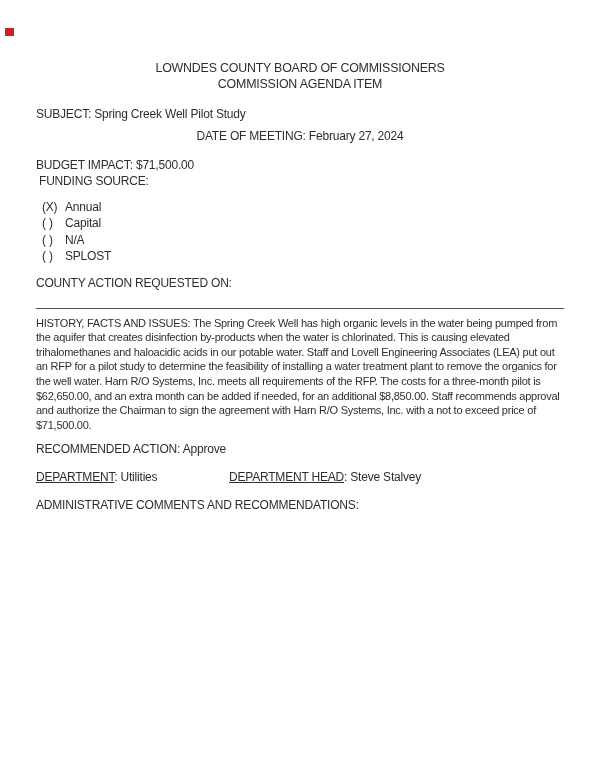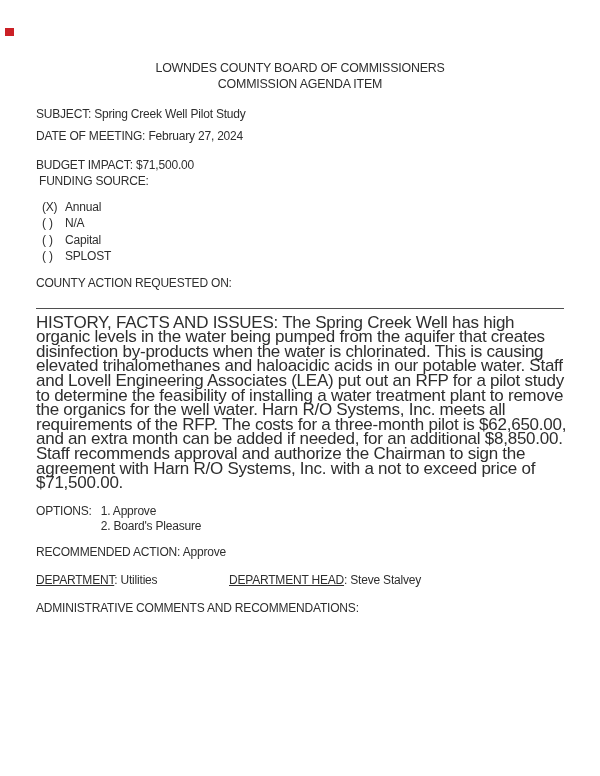--- a/index.html
+++ b/index.html
@@ -23,36 +23,36 @@
   .content {
     position: absolute;
     left: 36px; top: 36px;
     width: 528px;
     font-size: 12px;
     letter-spacing: -0.2px;
     line-height: 16px;
   }
   .doc-title { text-align: center; font-size: 12.4px; }
   .subject { margin-top: 14px; }
-  .date-row { position: relative; margin-top: 6px; }
+  .date-row { position: relative; margin-top: 6px; text-align: center; }
   .session { position: absolute; top: -6px; right: 26px; white-space: nowrap; }
   .budget { margin-top: 13px; }
   .funding { padding-left: 3px; }
   .fund-list { margin-top: 10px; padding-left: 6px; }
   .fund-row { line-height: 16.4px; }
   .fund-mark { display: inline-block; width: 23px; }
   .county {
     margin-top: 10px;
     padding-bottom: 17px;
     border-bottom: 1.5px solid #4f4f4f;
   }
   .history {
     margin-top: 7px;
     width: 531px;
-    font-size: 17px;
+    font-size: 11px;
     letter-spacing: -0.25px;
     line-height: 14.6px;
     text-align: left;
   }
   .options { margin-top: 13px; display: flex; line-height: 15.5px; }
   .options-label { margin-right: 9px; }
   .recommended { margin-top: 9px; }
   .dept-row { position: relative; margin-top: 12px; }
   .dept-head { position: absolute; left: 193px; top: 0; }
   .underlined { text-decoration: underline; }
@@ -78,41 +78,34 @@
     </div>
 
     <div class="budget">BUDGET IMPACT: $71,500.00</div>
     <div class="funding">FUNDING SOURCE:</div>
 
     <div class="fund-list">
       <div class="fund-row">
         <span class="fund-mark">(X)</span><span>Annual</span>
       </div>
       <div class="fund-row">
-        <span class="fund-mark">( )</span><span>N/A</span>
+        <span class="fund-mark">( )</span><span>Capital</span>
       </div>
       <div class="fund-row">
-        <span class="fund-mark">( )</span><span>Capital</span>
+        <span class="fund-mark">( )</span><span>N/A</span>
       </div>
       <div class="fund-row">
         <span class="fund-mark">( )</span><span>SPLOST</span>
       </div>
     </div>
 
     <div class="county">COUNTY ACTION REQUESTED ON:</div>
 
     <div class="history">HISTORY, FACTS AND ISSUES: The Spring Creek Well has high organic levels in the water being pumped from the aquifer that creates disinfection by-products when the water is chlorinated. This is causing elevated trihalomethanes and haloacidic acids in our potable water. Staff and Lovell Engineering Associates (LEA) put out an RFP for a pilot study to determine the feasibility of installing a water treatment plant to remove the organics for the well water. Harn R/O Systems, Inc. meets all requirements of the RFP. The costs for a three-month pilot is $62,650.00, and an extra month can be added if needed, for an additional $8,850.00. Staff recommends approval and authorize the Chairman to sign the agreement with Harn R/O Systems, Inc. with a not to exceed price of $71,500.00.</div>
 
-    <div class="options">
-      <span class="options-label">OPTIONS:</span>
-      <div>
-        <div>1. Approve</div>
-        <div>2. Board's Pleasure</div>
-      </div>
-    </div>
 
     <div class="recommended">RECOMMENDED ACTION: Approve</div>
 
     <div class="dept-row">
       <span><span class="underlined">DEPARTMENT</span><span>: Utilities</span></span>
       <span class="dept-head"><span class="underlined">DEPARTMENT HEAD</span><span>: Steve Stalvey</span></span>
     </div>
 
     <div class="admin">ADMINISTRATIVE COMMENTS AND RECOMMENDATIONS:</div>
 

